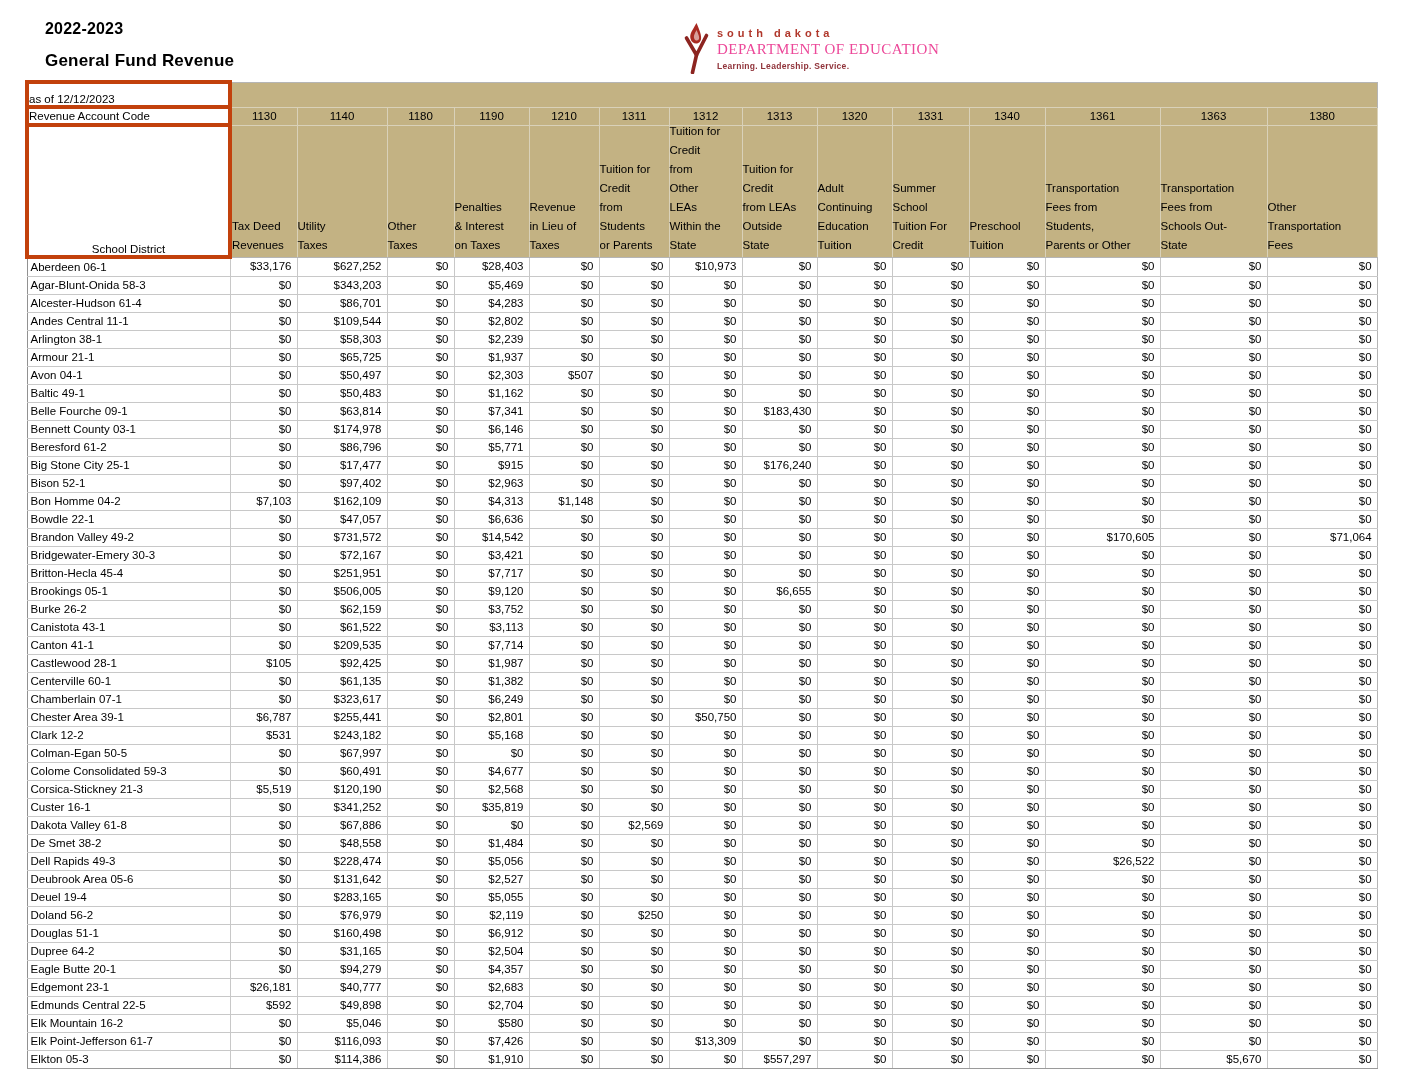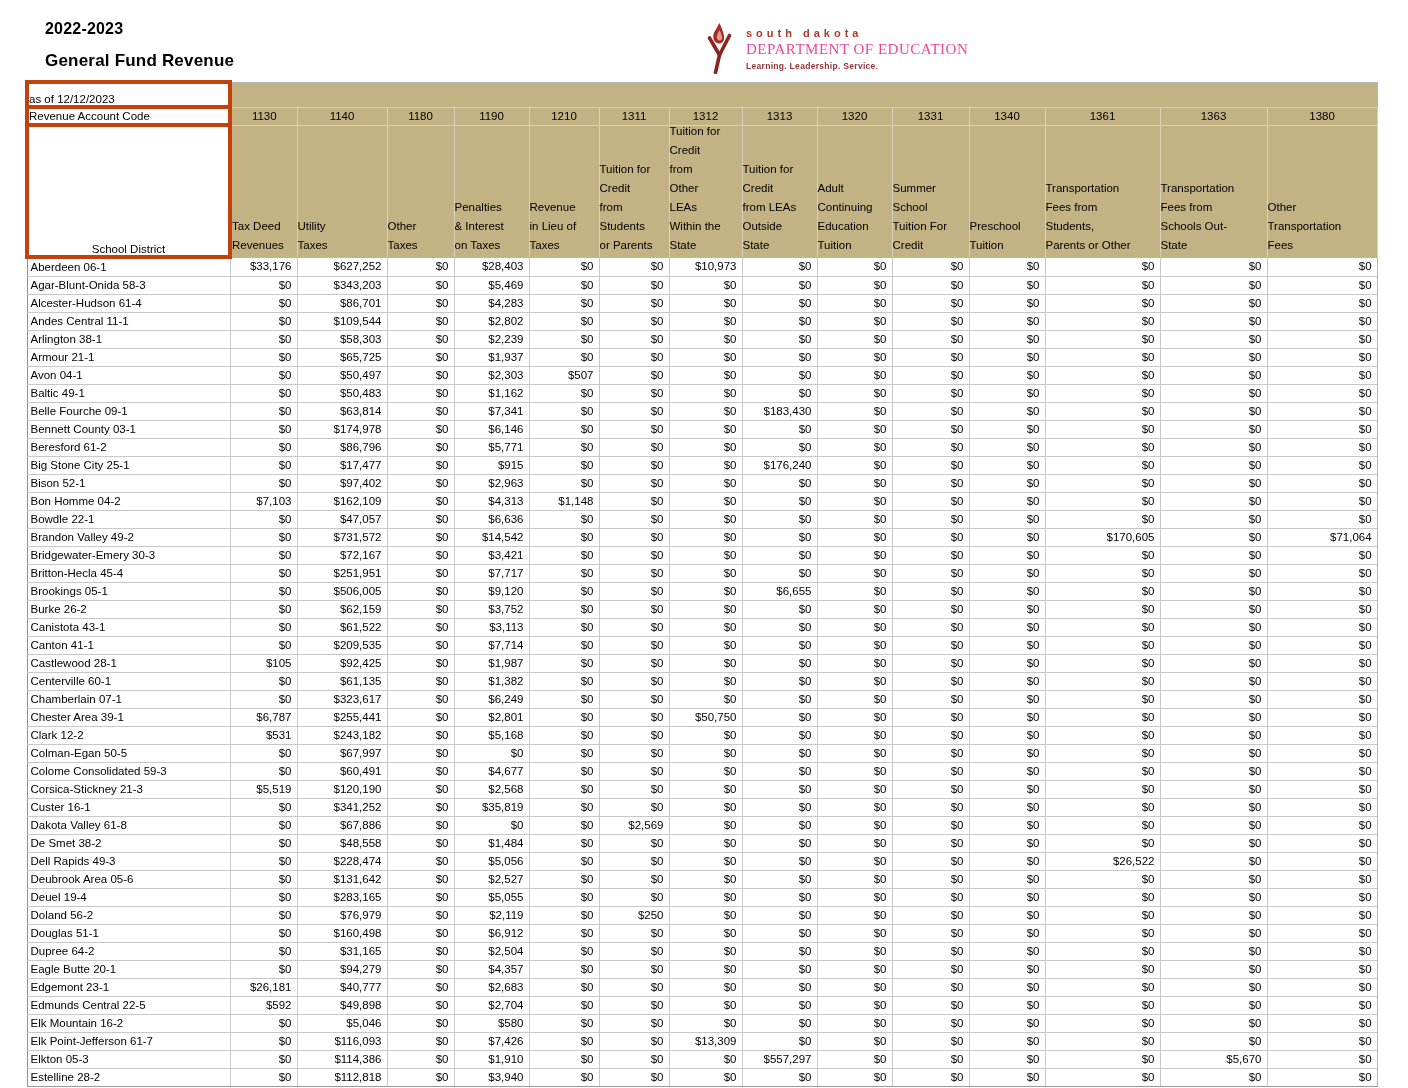--- a/index.html
+++ b/index.html
@@ -6,21 +6,21 @@
   body{
     width:1408px;height:1088px;position:relative;background:#ffffff;
     font-family:"Liberation Sans",sans-serif;color:#000;
     -webkit-font-smoothing:antialiased;
   }
   
   .titles{position:absolute;left:22px;top:20px;margin-left:23px;}
   .title1{font-size:16px;font-weight:bold;letter-spacing:.2px;}
   .title2{font-size:17px;font-weight:bold;margin-top:13px;letter-spacing:.2px;}
   
-  .logo{position:absolute;left:706px;top:22px;display:flex;align-items:flex-start;gap:13px;}
+  .logo{position:absolute;left:683px;top:22px;display:flex;align-items:flex-start;gap:7px;}
   .logo svg{display:block;}
   .logo-text{padding-top:6px;line-height:1;}
   .lt1{font-size:11px;font-weight:bold;letter-spacing:4px;color:#b0372b;}
   .lt2{font-size:15px;letter-spacing:.5px;color:#ec4899;margin-top:3px;white-space:nowrap;font-family:Liberation Serif, serif;}
   .lt3{font-size:8.5px;font-weight:bold;color:#90333a;margin-top:5px;letter-spacing:.3px;}
   
   table.rev{
     position:absolute;left:25px;top:80px;width:1350px;
     border-collapse:collapse;table-layout:fixed;font-size:11.5px;
   }
@@ -955,31 +955,14 @@
         <td class="val">$0</td>
         <td class="val">$0</td>
         <td class="val">$557,297</td>
         <td class="val">$0</td>
         <td class="val">$0</td>
         <td class="val">$0</td>
         <td class="val">$0</td>
         <td class="val">$5,670</td>
         <td class="val">$0</td>
       </tr>
-      <tr>
-        <td class="name">Estelline 28-2</td>
-        <td class="val">$0</td>
-        <td class="val">$112,818</td>
-        <td class="val">$0</td>
-        <td class="val">$3,940</td>
-        <td class="val">$0</td>
-        <td class="val">$0</td>
-        <td class="val">$0</td>
-        <td class="val">$0</td>
-        <td class="val">$0</td>
-        <td class="val">$0</td>
-        <td class="val">$0</td>
-        <td class="val">$0</td>
-        <td class="val">$0</td>
-        <td class="val">$0</td>
-      </tr>
     </tbody>
 </table>
 
 </body></html>

